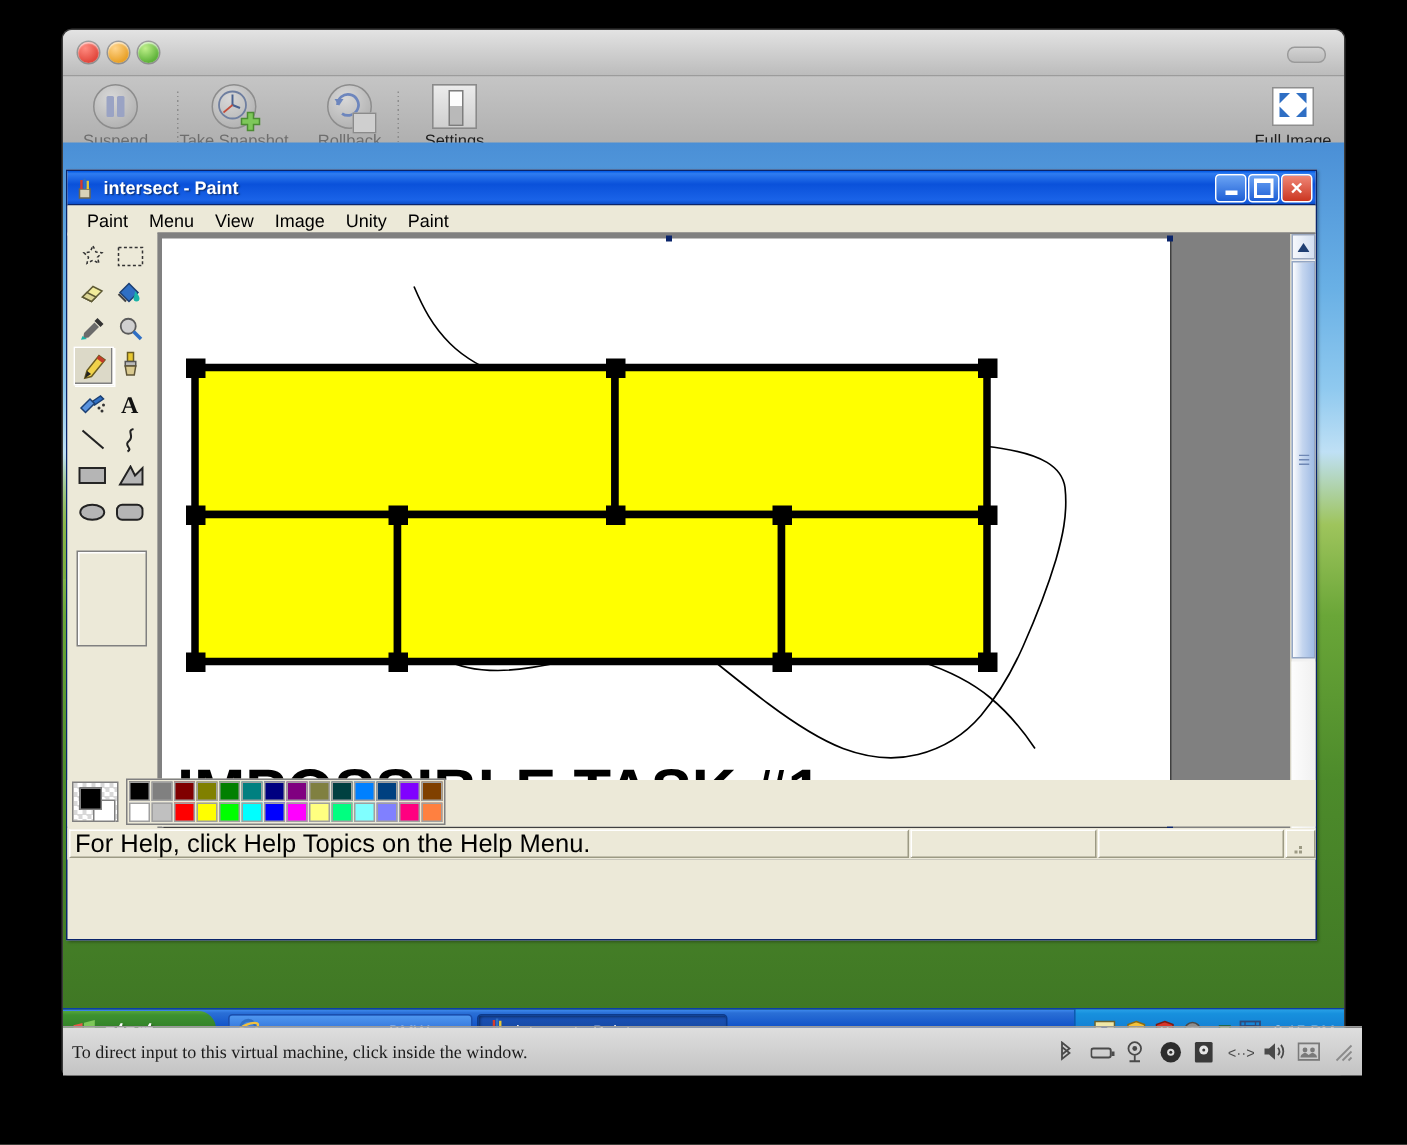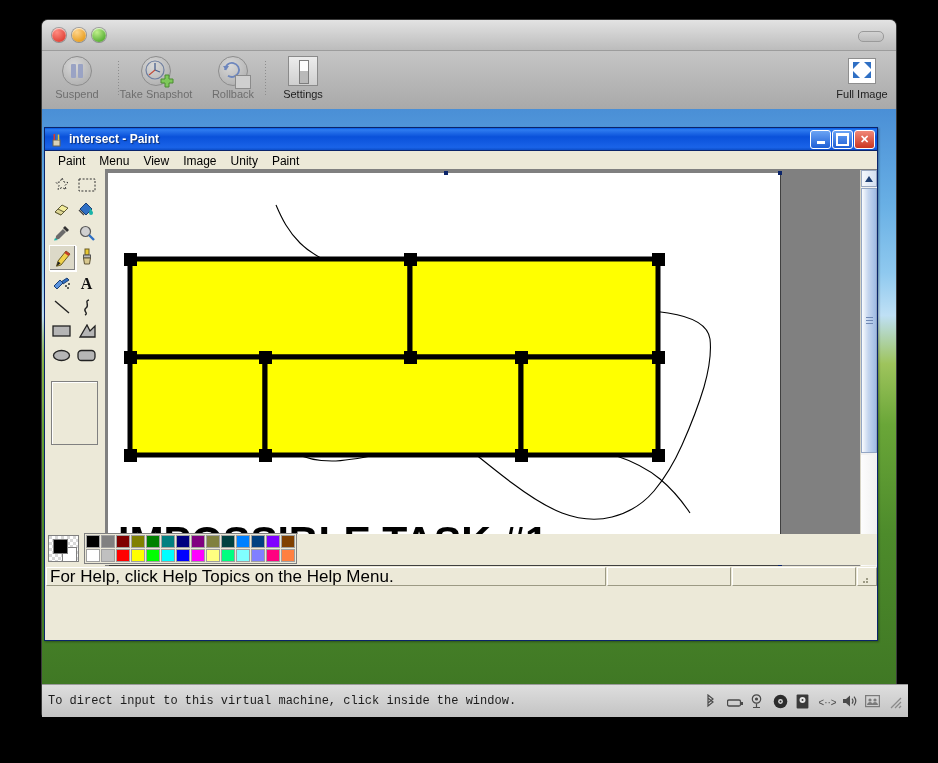--- a/index.html
+++ b/index.html
@@ -72,21 +72,21 @@
   #ico-settings::after{content:"";position:absolute;left:10px;top:3px;width:8px;height:22px;
     background:linear-gradient(#fdfdfd 0 45%,#b9b9b9 45% 100%);border:1px solid #7d7d7d;}
   #ico-unity{width:26px;height:24px;background:#fff;border:1px solid #8e8e8e;position:relative;overflow:hidden;}
   #ico-unity::before{content:"";position:absolute;left:0;top:3px;width:11px;height:21px;background:#3f7fd0;}
   #ico-unity::after{content:"";position:absolute;left:10px;top:2px;width:13px;height:22px;
     background:linear-gradient(120deg,#f5f5f5,#cdcdcd);transform:skewX(-6deg);}
   #ico-fs{width:26px;height:24px;background:#fff;border:1px solid #8e8e8e;position:relative;}
 
   
   #xp-desktop{
-    position:absolute;left:0;top:89px;width:854px;height:607px;
+    position:absolute;left:0;top:75px;width:854px;height:607px;
     background:linear-gradient(to bottom,#4a8fd6 0%,#69b0e5 16%,#8fc9ef 27%,#bfe0f5 34%,#9ec45c 42%,#6aa638 52%,#4d8b2b 70%,#3d7423 100%);
     overflow:hidden;
   }
   #hill{position:absolute;left:0;top:26%;width:100%;height:22%;
     background:radial-gradient(ellipse 80% 130% at 42% 100%,#8fbe49 0%,#79ab3c 45%,transparent 70%);}
 
   
   #paint-window{
     position:absolute;left:2px;top:18px;width:832px;height:512px;
     background:#ece9d8;
@@ -199,21 +199,21 @@
   #tray-clock{color:#fff;font-size:11px;margin-left:4px;font-family:"Liberation Sans",sans-serif;}
   #tray-q{width:26px;height:29px;display:flex;align-items:center;justify-content:center;}
 
   
   #vm-statusbar{
     position:absolute;left:42px;top:684px;width:854px;height:32px;
     background:linear-gradient(to bottom,#dedede,#c3c3c3);
     border-top:1px solid #9a9a9a;
     display:flex;align-items:center;padding:0 6px;
   }
-  #vm-status-text{font-size:12px;color:#1c1c1c;font-family:Liberation Mono, monospace;}
+  #vm-status-text{font-size:12px;color:#1c1c1c;font-family:Liberation Serif, serif;}
   #vm-status-icons{margin-left:auto;display:flex;align-items:center;gap:8px;}
   .vs-ico{width:15px;height:15px;}
   #vm-grip{margin-left:10px;width:12px;height:12px;}
 </style>
 </head>
 <body>
 
 <div id="vm-window">
 
   <div id="vm-titlebar">

